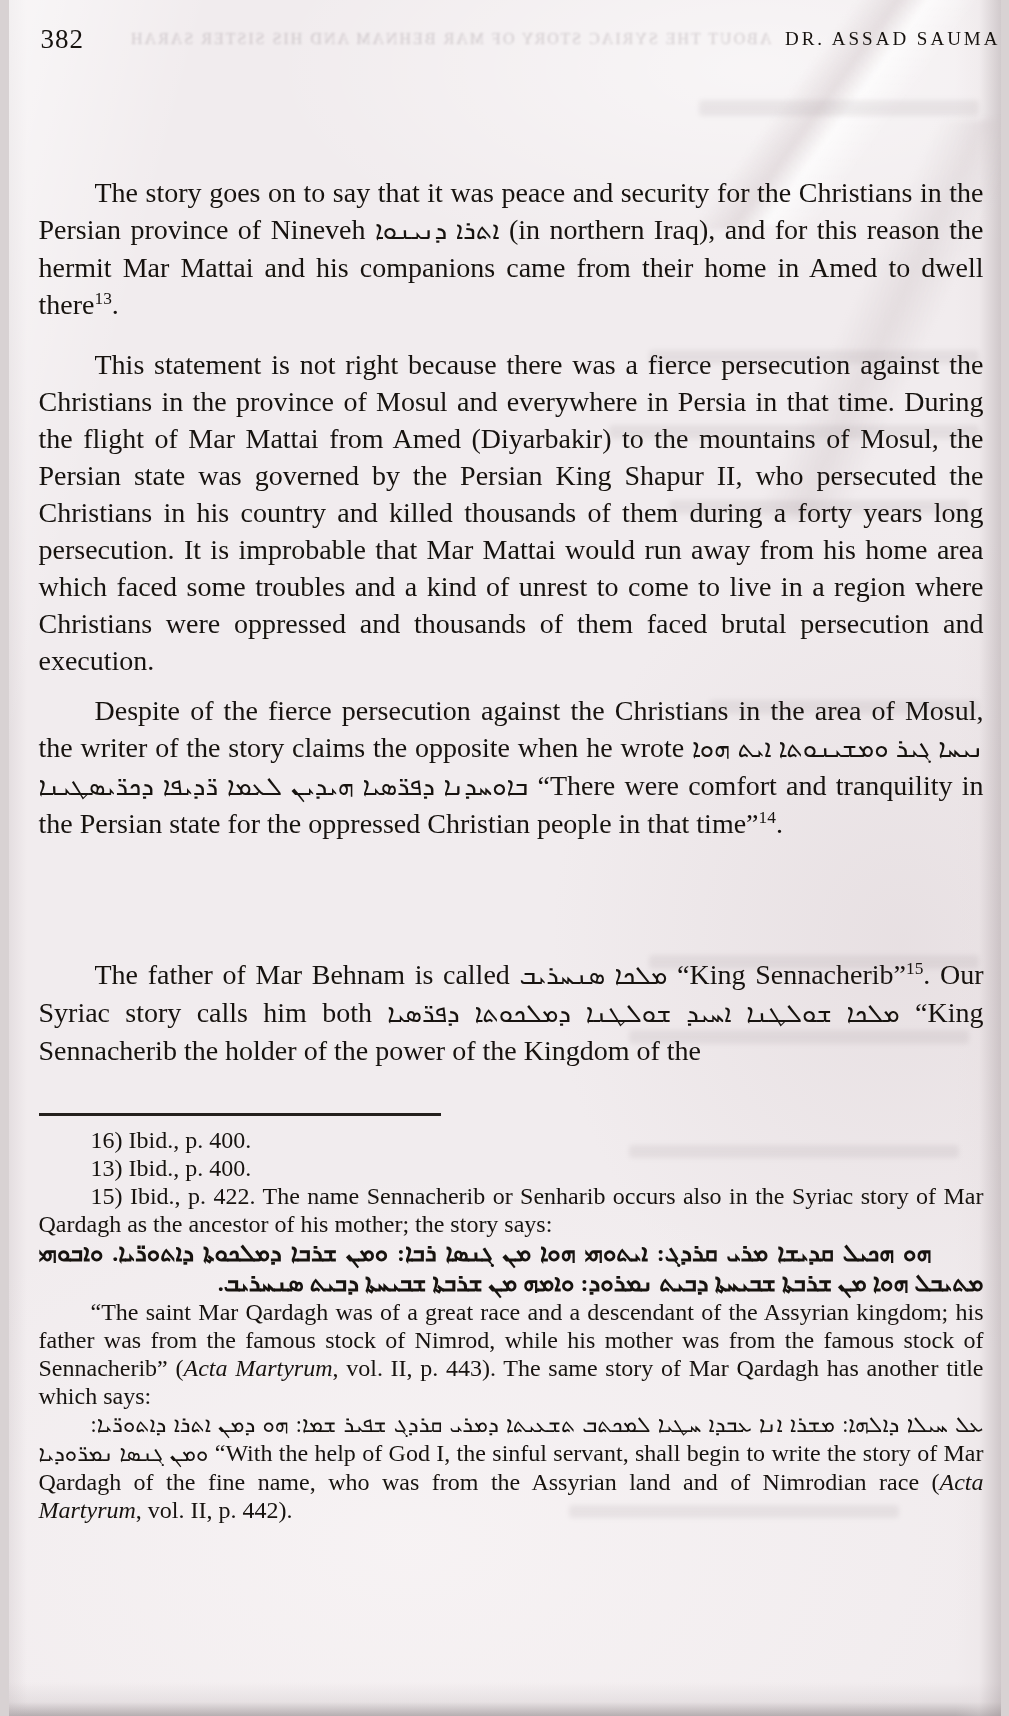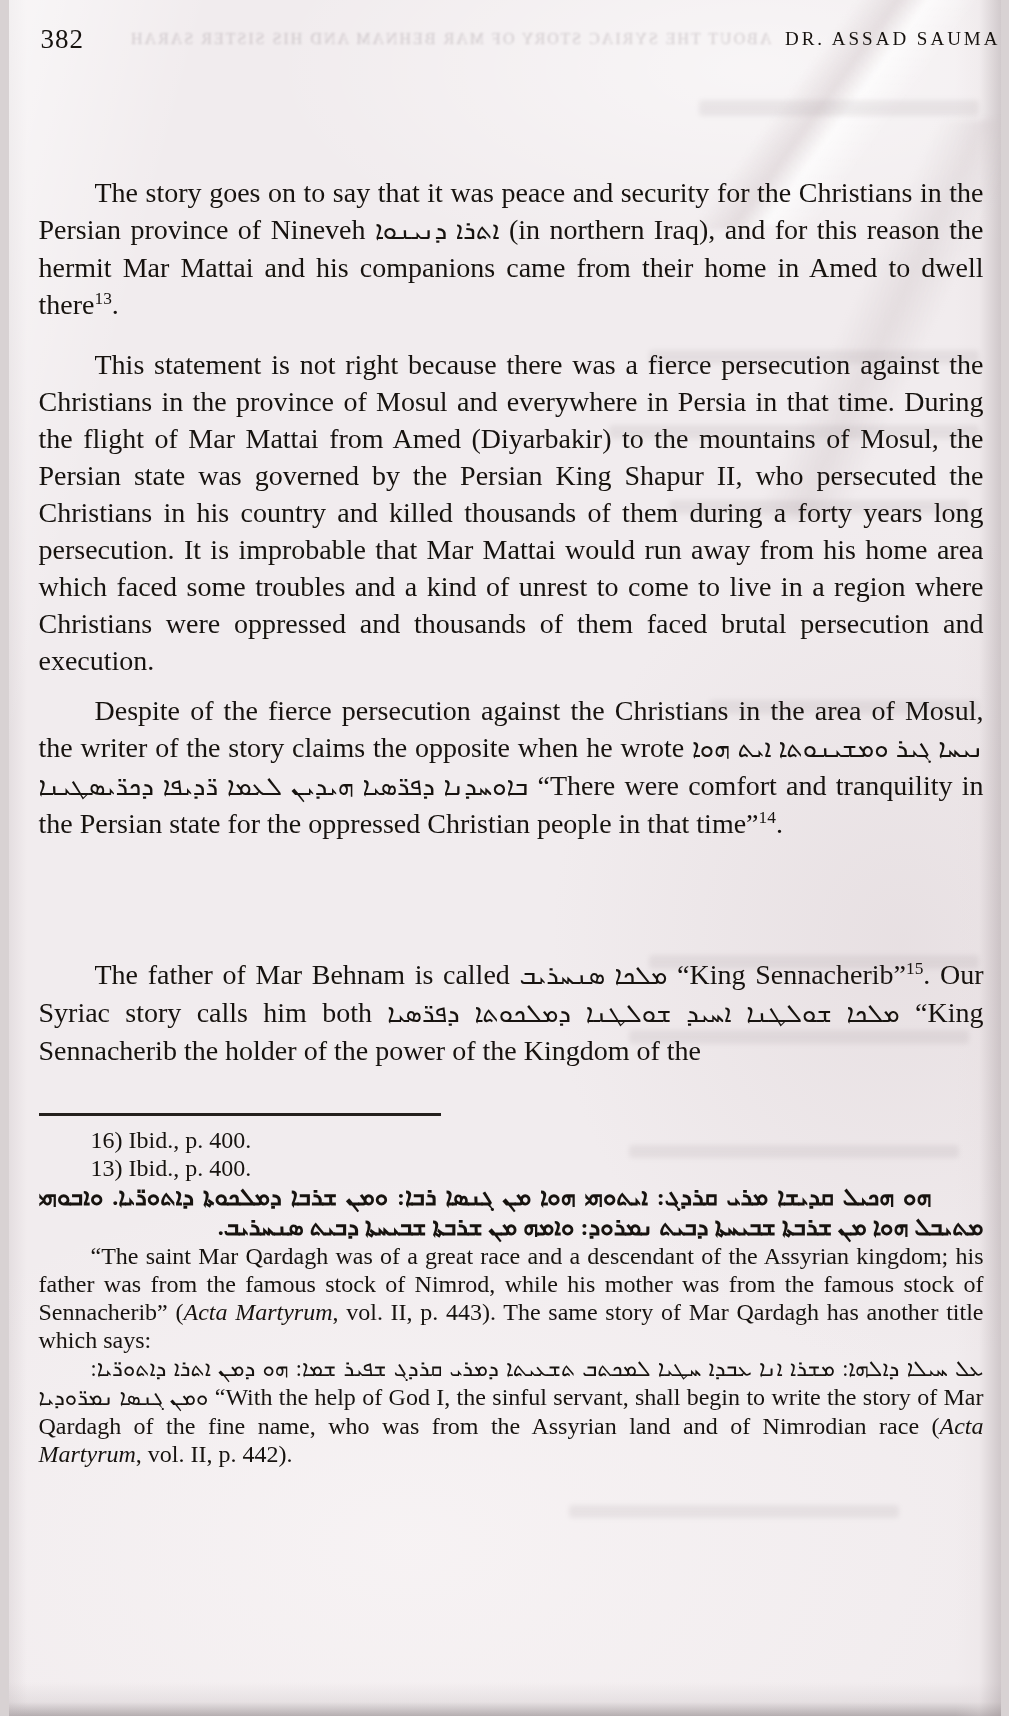--- a/index.html
+++ b/index.html
@@ -84,18 +84,19 @@
   <p class="para p3"><span>Despite of the fierce persecution against the Christians in the area of Mosul, the writer of the story claims the opposite when he wrote </span><span class="syr">ܢܝܚܐ ܓܝܪ ܘܡܫܝܢܘܬܐ ܐܝܬ ܗܘܐ ܒܐܘܚܕܢܐ ܕܦܪ̈ܣܝܐ ܗܝܕܝܢ ܠܥܡܐ ܪ̈ܕܝܦܐ ܕܟܪ̈ܝܣܛܝܢܐ</span><span> “There were comfort and tranquility in the Persian state for the oppressed Christian people in that time”</span><sup>14</sup><span>.</span></p>
 
 
   <p class="para p4"><span>The father of Mar Behnam is called </span><span class="syr">ܡܠܟܐ ܣܢܚܪܝܒ</span><span> “King Sennacherib”</span><sup>15</sup><span>. Our Syriac story calls him both </span><span class="syr">ܡܠܟܐ ܫܘܠܛܢܐ ܐܚܝܕ ܫܘܠܛܢܐ ܕܡܠܟܘܬܐ ܕܦܪ̈ܣܝܐ</span><span> “King Sennacherib the holder of the power of the Kingdom of the</span></p>
 
   <div class="fnrule"></div>
 
   <div class="footnotes">
     <p>16) Ibid., p. 400.</p>
     <p>13) Ibid., p. 400.</p>
+    <p>15) Ibid., p. 422. The name Sennacherib or Senharib occurs also in the Syriac story of Mar Qardagh as the ancestor of his mother; the story says:</p>
     <p class="fn-syriac">ܗܘ ܗܟܝܠ ܩܕܝܫܐ ܡܪܝ ܩܪܕܓ: ܐܝܬܘܗܝ ܗܘܐ ܡܢ ܓܢܣܐ ܪܒܐ: ܘܡܢ ܫܪܒܐ ܕܡܠܟܘܬܐ ܕܐܬܘܪ̈ܝܐ. ܘܐܒܘܗܝ ܡܬܝܒܠ ܗܘܐ ܡܢ ܫܪܒܬܐ ܫܒܝܚܬܐ ܕܒܝܬ ܢܡܪܘܕ: ܘܐܡܗ ܡܢ ܫܪܒܬܐ ܫܒܝܚܬܐ ܕܒܝܬ ܣܢܚܪܝܒ.</p>
     <p><span>“The saint Mar Qardagh was of a great race and a descendant of the Assyrian kingdom; his father was from the famous stock of Nimrod, while his mother was from the famous stock of Sennacherib” (</span><i>Acta Martyrum</i><span>, vol. II, p. 443). The same story of Mar Qardagh has another title which says:</span></p>
     <p class="fn-mixed"><span class="syr">ܥܠ ܚܝܠܐ ܕܐܠܗܐ: ܡܫܪܐ ܐܢܐ ܥܒܕܐ ܚܛܝܐ ܠܡܟܬܒ ܬܫܥܝܬܐ ܕܡܪܝ ܩܪܕܓ ܫܦܝܪ ܫܡܐ: ܗܘ ܕܡܢ ܐܬܪܐ ܕܐܬܘܪ̈ܝܐ: ܘܡܢ ܓܢܣܐ ܢܡܪ̈ܘܕܝܐ</span><span> “With the help of God I, the sinful servant, shall begin to write the story of Mar Qardagh of the fine name, who was from the Assyrian land and of Nimrodian race (</span><i>Acta Martyrum</i><span>, vol. II, p. 442).</span></p>
   </div>
 
 </div>
 
 </body></html>

